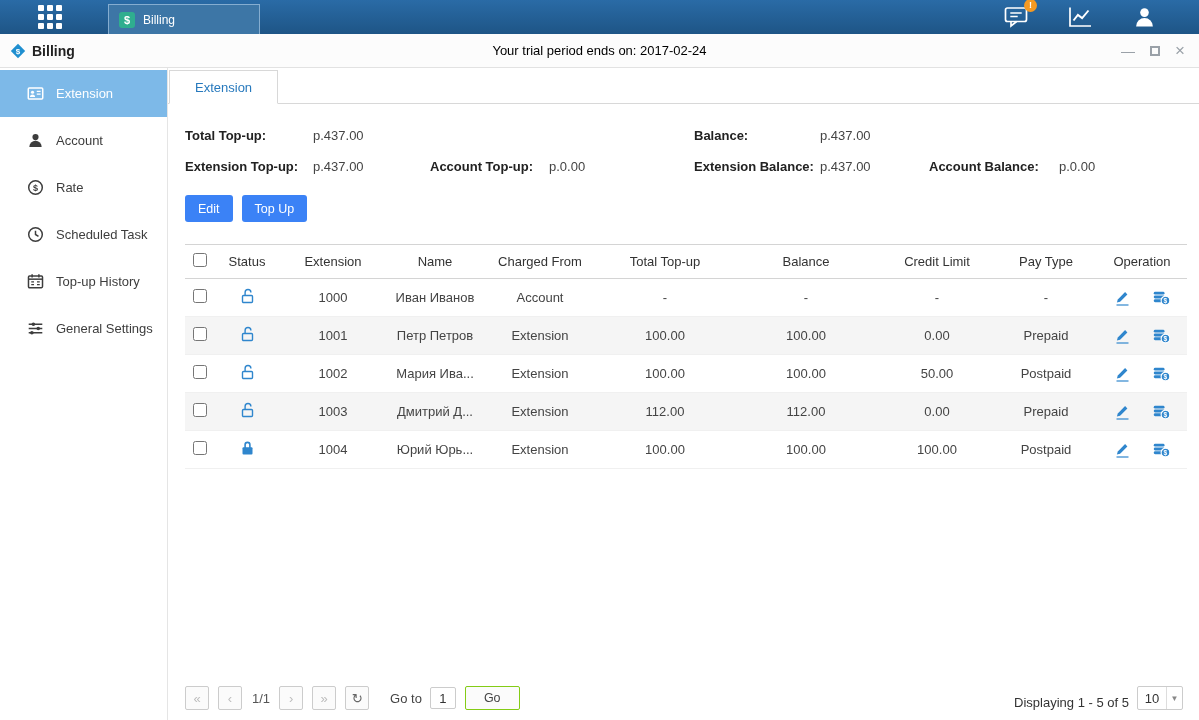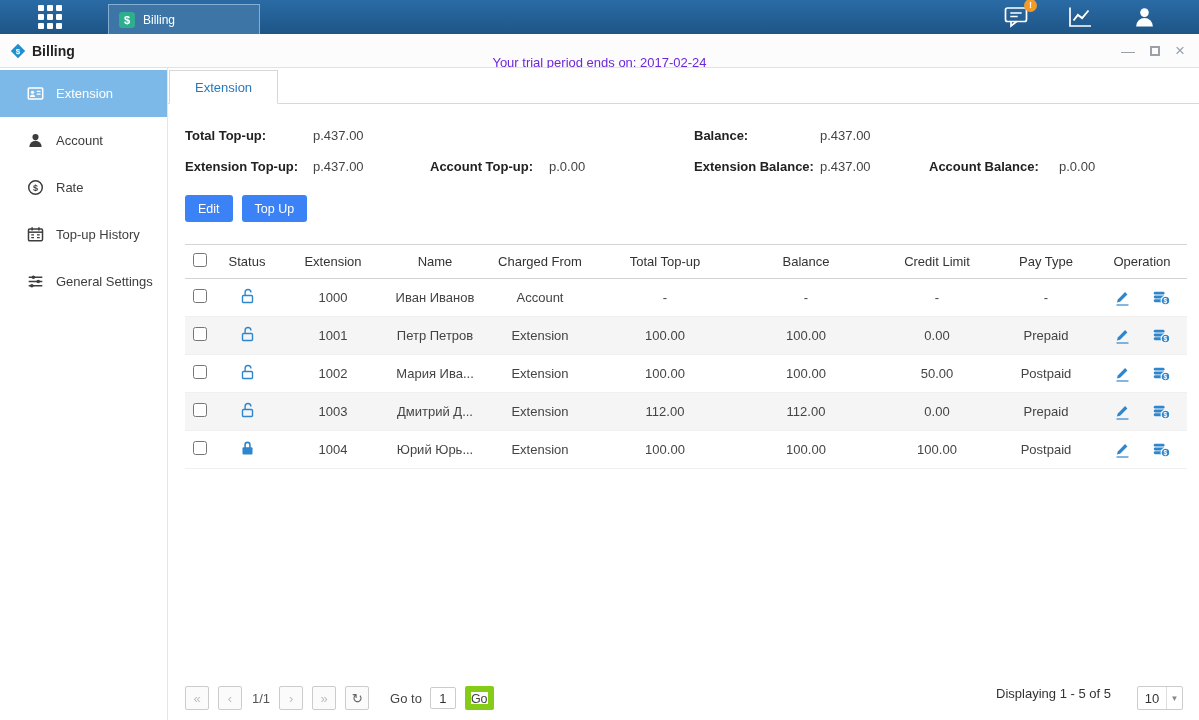--- a/index.html
+++ b/index.html
@@ -24,22 +24,22 @@
   .tb-icon svg{width:27px;height:24px;}
   .tb-badge{position:absolute;top:-5px;right:-6px;width:13px;height:13px;border-radius:50%;
     background:#f59a23;color:#fff;font-size:9px;font-weight:bold;line-height:13px;text-align:center;}
 
   
   .titlebar{position:absolute;top:34px;left:0;right:0;height:34px;background:#fcfcfc;
     border-bottom:1px solid #e2e2e2;box-sizing:border-box;}
   .tb-left{position:absolute;left:10px;top:0;height:33px;display:flex;align-items:center;gap:6px;}
   .tb-left svg{width:16px;height:16px;}
   .app-title{font-size:14px;font-weight:bold;color:#222;}
-  .trial{position:absolute;left:0;right:0;top:12px;height:33px;display:flex;align-items:center;
-    justify-content:center;color:#6d28d9;font-size:13px;}
+  .trial{position:absolute;left:0;right:0;top:0;height:33px;display:flex;align-items:center;
+    justify-content:center;color:#000000;font-size:13px;}
   .win-controls{position:absolute;right:14px;top:0;height:33px;display:flex;align-items:center;gap:15px;color:#9aa1a8;}
   .wc{cursor:pointer;font-size:14px;line-height:1;}
   .wc-max{width:10px;height:10px;border:2px solid #9aa1a8;box-sizing:border-box;}
 
   
   .sidebar{position:absolute;top:68px;left:0;bottom:0;width:168px;background:#fff;
     border-right:1px solid #e5e5e5;box-sizing:border-box;padding-top:2px;}
   .side-item{height:47px;display:flex;align-items:center;padding-left:27px;gap:12px;
     font-size:13px;color:#3d3d3d;cursor:pointer;}
   .side-item svg{width:17px;height:17px;flex:none;}
@@ -82,23 +82,23 @@
   .pager{position:absolute;left:17px;right:16px;top:618px;display:flex;align-items:center;
     font-size:13px;color:#555;}
   .pg-btn{width:24px;height:24px;border:1px solid #ccc;background:#fbfbfb;border-radius:2px;
     display:flex;align-items:center;justify-content:center;color:#bdbdbd;font-size:13px;
     margin-right:9px;cursor:pointer;box-sizing:border-box;flex:none;}
   .pg-btn.en{color:#666;}
   .pg-ind{margin:0 9px 0 1px;color:#555;}
   .goto-label{margin:0 8px 0 12px;color:#444;}
   .goto-input{width:26px;height:22px;border:1px solid #ccc;border-radius:2px;text-align:center;
     font-size:13px;font-family:inherit;color:#333;box-sizing:border-box;}
-  .go-btn{margin-left:9px;height:24px;padding:0 0;border:6px solid #84cc16;background:#fbfbfb;
+  .go-btn{margin-left:9px;height:24px;padding:0 18px;border:1px solid #84cc16;background:#fbfbfb;
     border-radius:2px;font-size:12.5px;color:#444;cursor:pointer;font-family:inherit;}
-  .pager-right{margin-left:auto;display:flex;align-items:flex-start;gap:26px;}
+  .pager-right{margin-left:auto;display:flex;align-items:flex-end;gap:8px;}
   .display-text{color:#333;}
   .size-select{width:46px;height:24px;border:1px solid #ccc;border-radius:2px;display:flex;
     align-items:center;box-sizing:border-box;cursor:pointer;background:#fff;}
   .size-select .val{flex:1;text-align:center;font-size:13px;color:#333;}
   .size-select .arrow{width:15px;height:100%;border-left:1px solid #ddd;display:flex;
     align-items:center;justify-content:center;color:#888;font-size:8px;}
   .symdefs{position:absolute;width:0;height:0;overflow:hidden;}
 </style>
 </head>
 <body>
@@ -247,20 +247,26 @@
       <span>Account</span>
     </div>
     <div class="side-item">
       <svg>
           <use href="#i-dollar-circle"></use>
         </svg>
       <span>Rate</span>
     </div>
     <div class="side-item">
       <svg>
+          <use href="#i-clock"></use>
+        </svg>
+      <span>Scheduled Task</span>
+    </div>
+    <div class="side-item">
+      <svg>
           <use href="#i-calendar"></use>
         </svg>
       <span>Top-up History</span>
     </div>
     <div class="side-item">
       <svg>
           <use href="#i-sliders"></use>
         </svg>
       <span>General Settings</span>
     </div>

